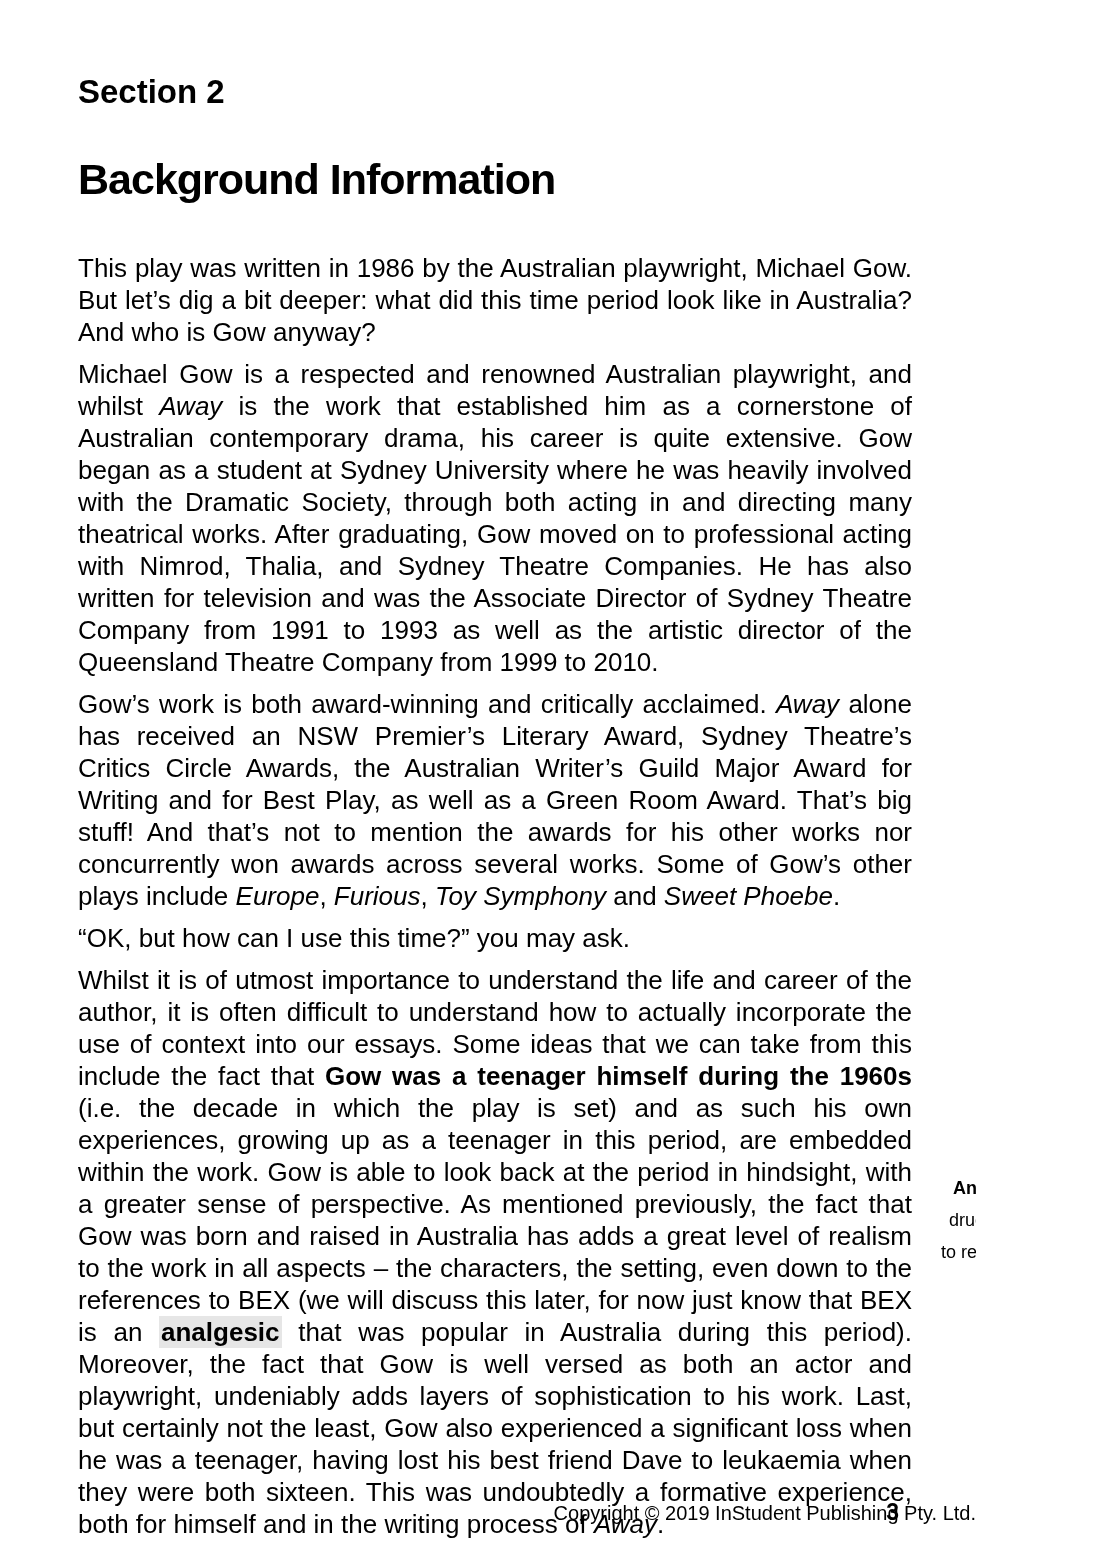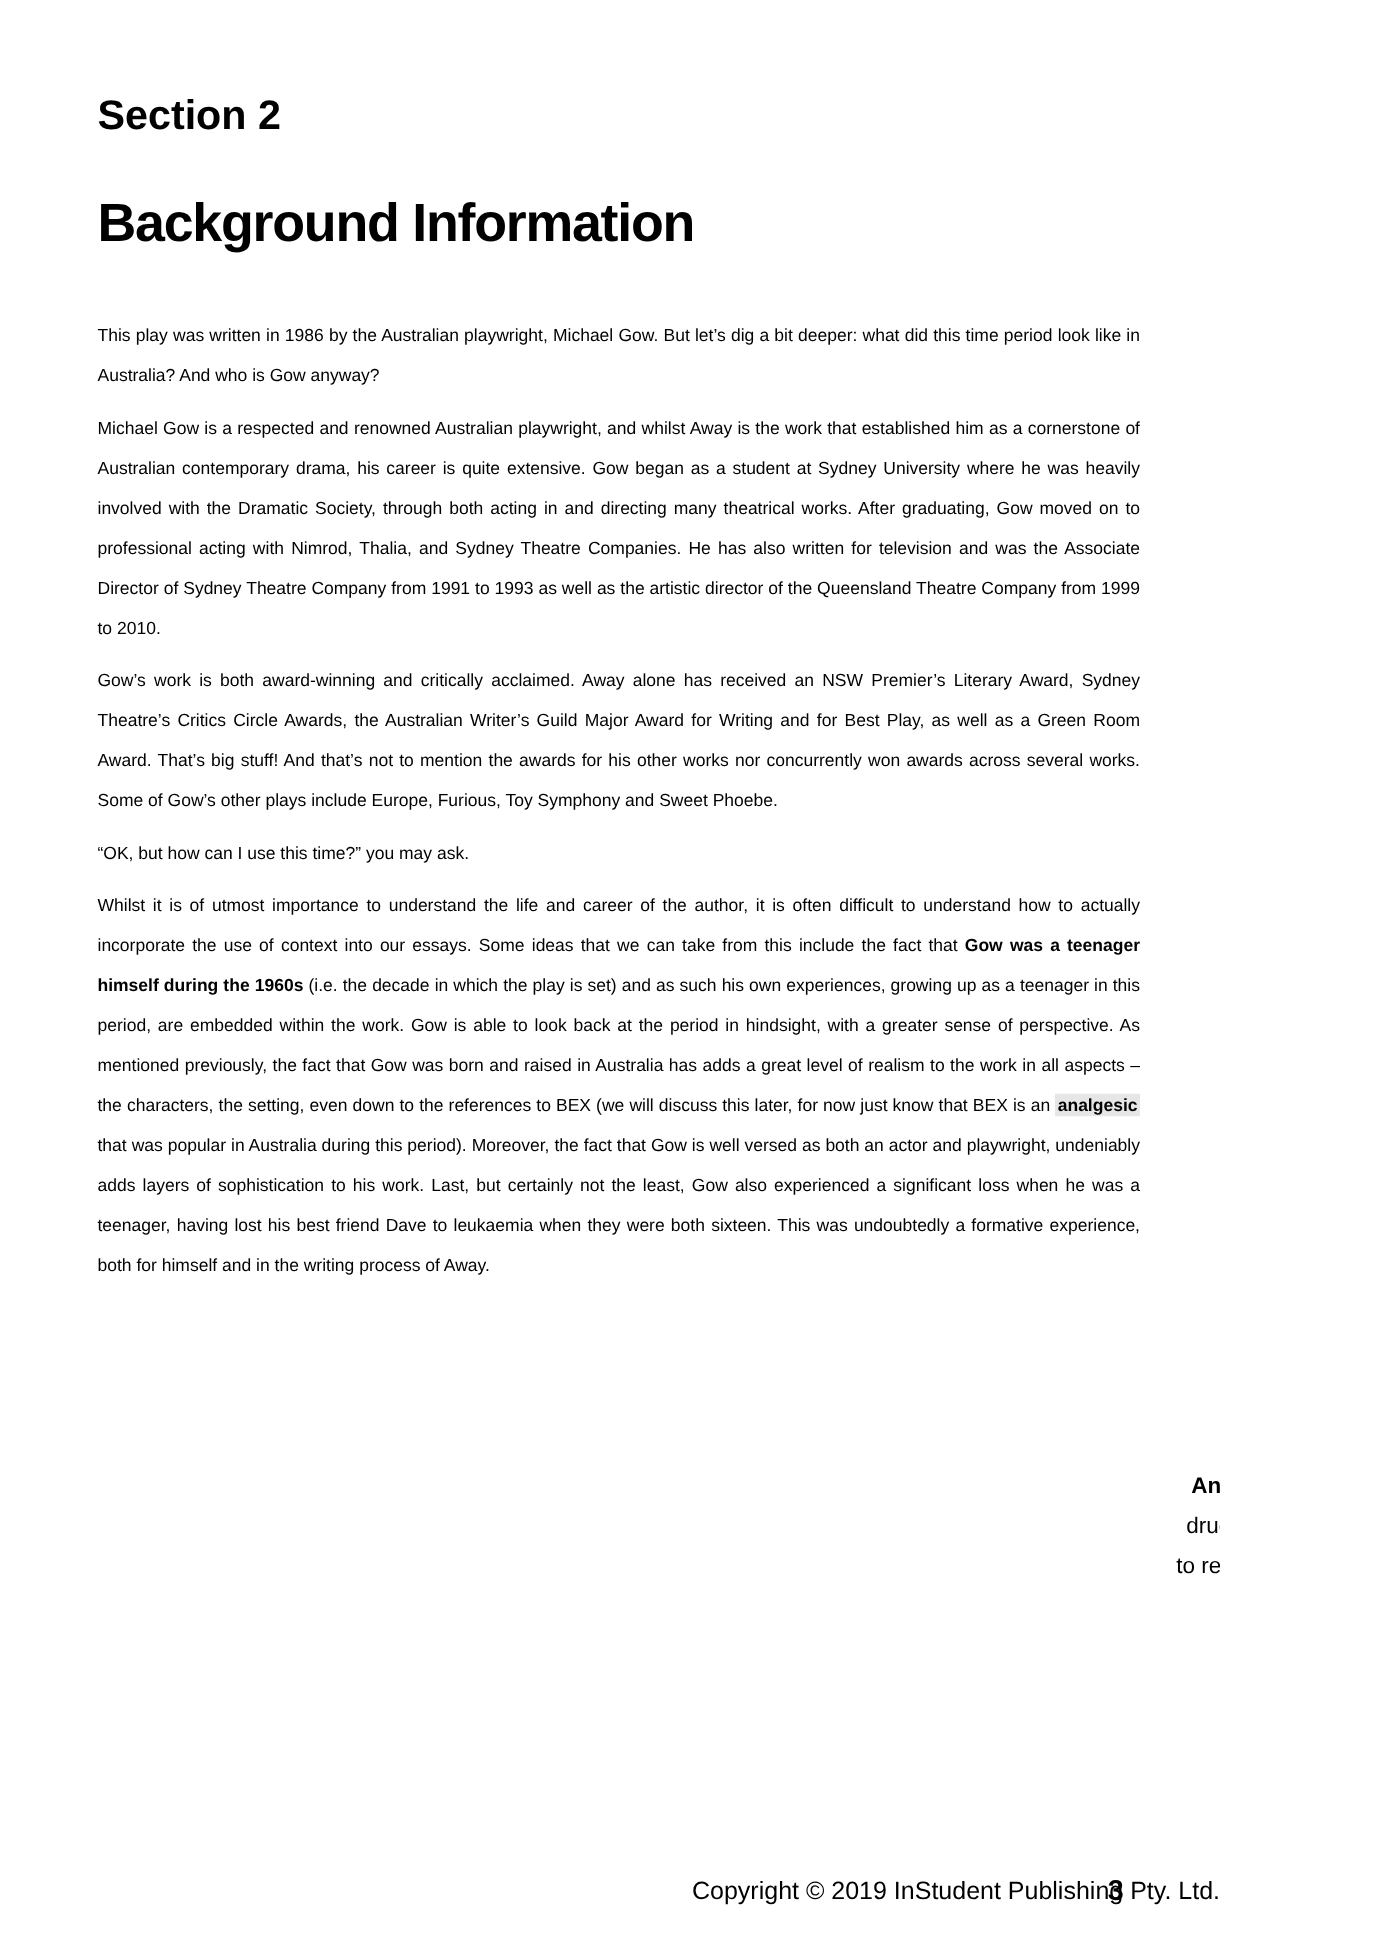--- a/index.html
+++ b/index.html
@@ -30,29 +30,29 @@
   }
   .doc-title {
     margin: 40px 0 0 0;
     font-size: 43px;
     line-height: 58px;
     font-weight: bold;
     letter-spacing: -1px;
   }
   .body-para {
     margin: 10px 0 0 0;
-    font-size: 14px;
+    font-size: 26px;
     line-height: 32px;
     text-align: justify;
     text-justify: inter-word;
   }
   .body-para.first {
     margin-top: 44px;
   }
-  .body-para .i { }
+  .body-para .i { font-style: italic; }
   .body-para .b { font-weight: bold; }
   .body-para .hl {
     font-weight: bold;
     background: #e6e6e6;
     padding: 1px 2px;
   }
   .margin-note {
     position: absolute;
     left: 930px;
     top: 1172px;

